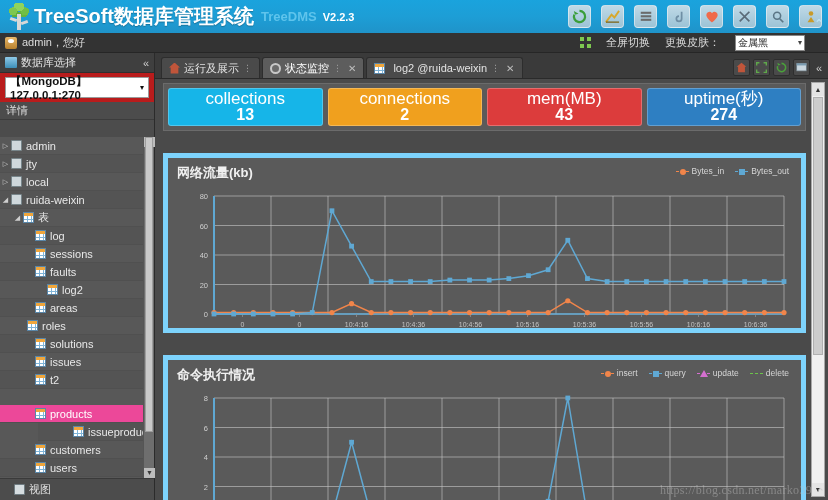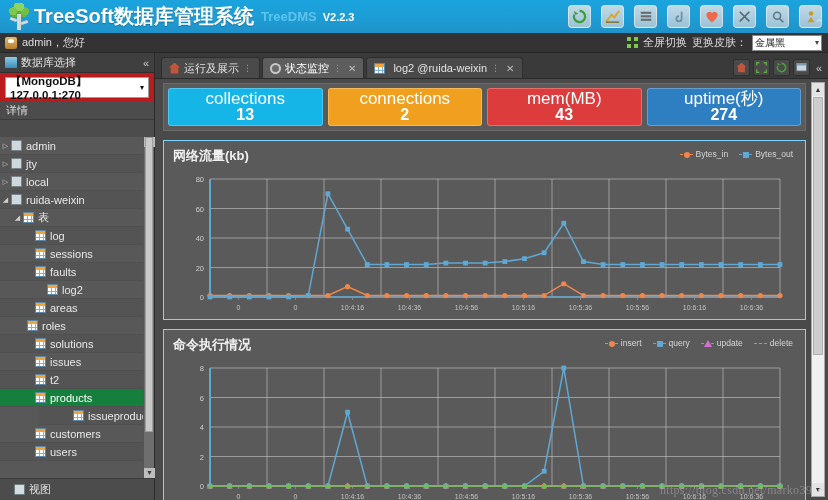--- a/index.html
+++ b/index.html
@@ -71,21 +71,21 @@
   }
   .user-ic {
     width: 12px; height: 12px; margin-left: 5px; margin-right: 5px;
     background: linear-gradient(180deg,#e8b86a,#b8812e); border-radius: 2px;
     position: relative; flex: 0 0 auto;
   }
   .user-ic:after{
     content:""; position:absolute; left:3px; top:2px; width:6px; height:4px;
     border-radius:50%; background:#fff;
   }
-  .userbar .right { margin-left: auto; display: flex; align-items: center; padding-right: 6px; gap: 5px; }
+  .userbar .right { margin-left: auto; display: flex; align-items: center; padding-right: 23px; gap: 15px; }
   .fs-ic {
     width: 11px; height: 11px; position: relative; flex:0 0 auto;
   }
   .fs-ic span { position:absolute; width:4px; height:4px; background:#7ec850; }
   .fs-ic span:nth-child(1){left:0;top:0;}
   .fs-ic span:nth-child(2){right:0;top:0;}
   .fs-ic span:nth-child(3){left:0;bottom:0;}
   .fs-ic span:nth-child(4){right:0;bottom:0;}
   .skin-select {
     width: 70px; height: 16px; background: #ffffff; border: 1px solid #888;
@@ -134,21 +134,21 @@
   .tree {
     position: absolute; left: 0; right: 0; top: 84px; bottom: 22px;
     overflow: hidden; background: #585858;
   }
   .tnode {
     height: 18px; display: flex; align-items: center;
     color: #e8e8e8; font-size: 11px; cursor: pointer;
     border-bottom: 1px solid #505050;
   }
   .tnode.alt { background: #545454; }
-  .tnode.sel { background: #15803d; color: #fff; }
+  .tnode.sel { background: #ec4899; color: #fff; margin-top: 16px; }
   .tnode .arrow {
     width: 11px; text-align: center; font-size: 7px; color: #cfcfcf; flex:0 0 auto;
   }
   .ic-db {
     width: 11px; height: 11px; flex:0 0 auto; margin-right: 4px;
     background: #cfd8dc; border: 1px solid #77858a; border-radius: 1px;
     background-image: linear-gradient(180deg, transparent 30%, #9aa7ac 30%, #9aa7ac 38%, transparent 38%,
                                        transparent 62%, #9aa7ac 62%, #9aa7ac 70%, transparent 70%);
   }
   .ic-tbl {
@@ -233,21 +233,21 @@
   }
   .card {
     flex: 1; border-radius: 3px; display: flex; flex-direction: column;
     align-items: center; justify-content: center; color: #ffffff;
     border: 1px solid rgba(255,255,255,.25); cursor: pointer;
   }
   .card .cl { font-size: 17px; line-height: 15px; }
   .card .cv { font-size: 16px; font-weight: bold; line-height: 18px; }
   
   .chart-panel {
-    margin-top: 9px; background: #5a5a5a; border: 1px solid #7dd3fc;
+    margin-top: 22px; background: #5a5a5a; border: 5px solid #7dd3fc;
     position: relative;
   }
   .chart-title {
     position: absolute; left: 9px; top: 6px; font-size: 13px;
     font-weight: bold; color: #f0f0f0;
   }
   .legend {
     position: absolute; right: 12px; top: 8px; display: flex; gap: 11px;
     align-items: center;
   }

